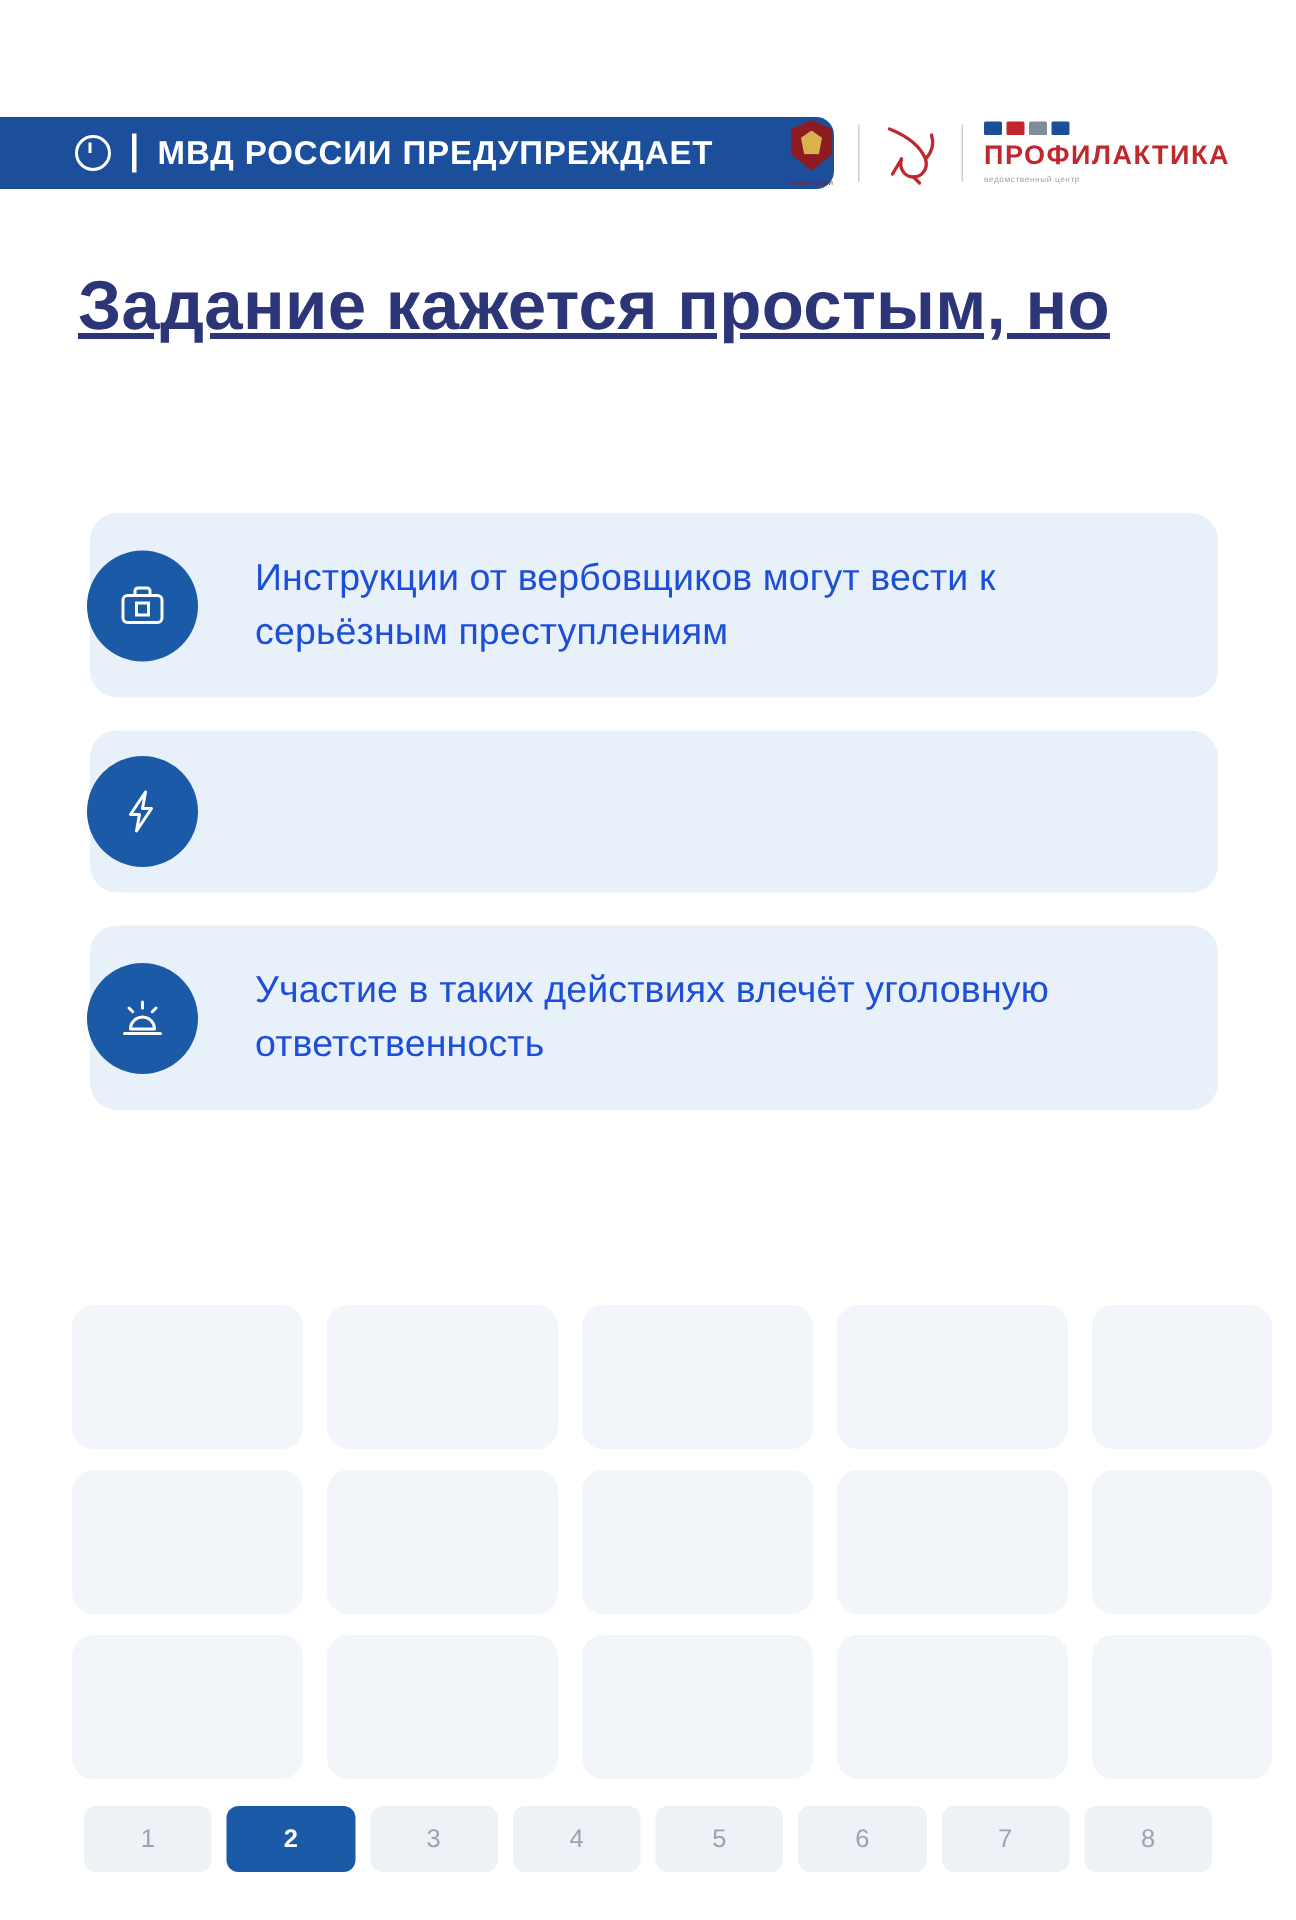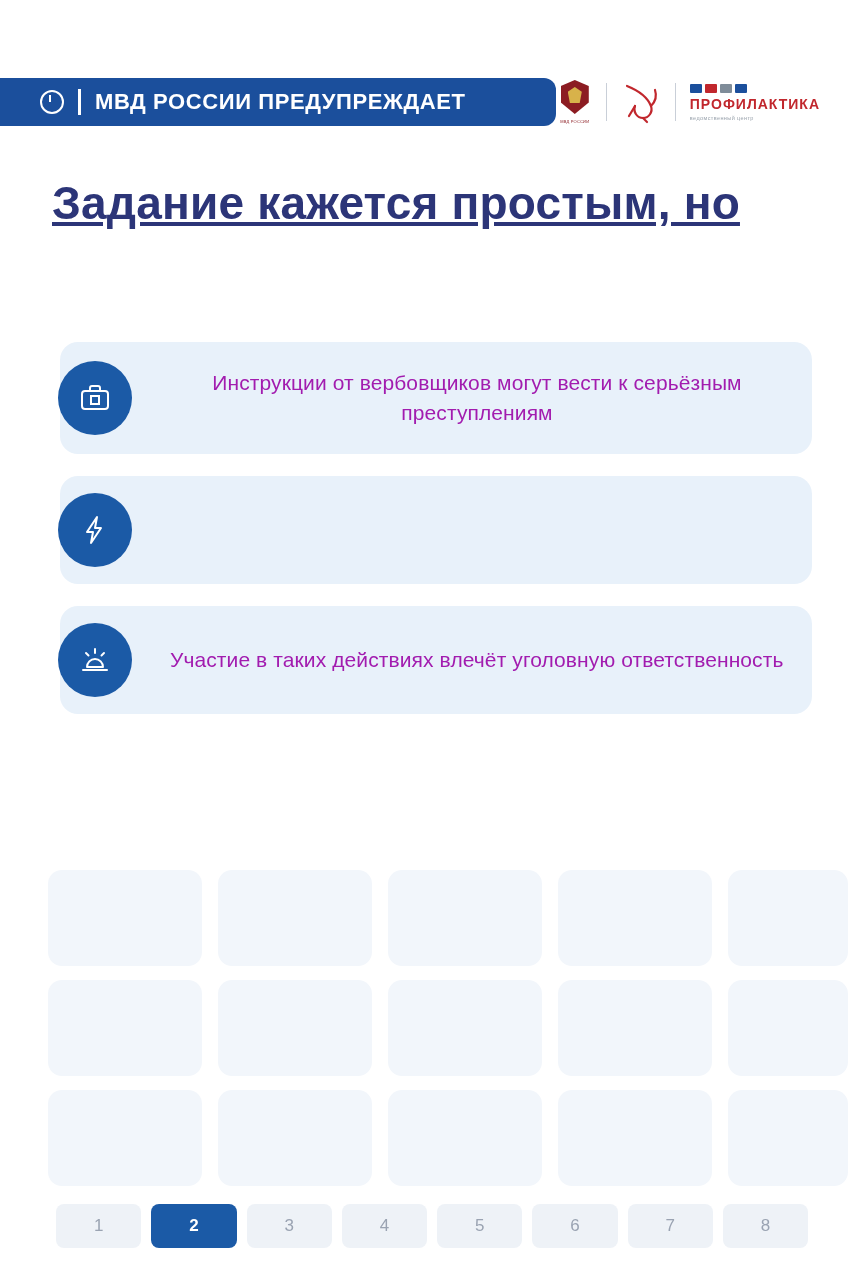--- a/index.html
+++ b/index.html
@@ -36,21 +36,21 @@
     width: 556px; height: 48px;
     background: #1b4f9c;
     border-radius: 0 12px 12px 0;
     display: flex;
     align-items: center;
     z-index: 3;
   }
   .header-inner {
     display: flex;
     align-items: center;
-    padding-left: 40px;
+    padding-left: 50px;
     gap: 14px;
   }
   .hdr-icon {
     width: 20px; height: 20px;
     border: 2px solid #ffffff;
     border-radius: 50%;
     position: relative;
     flex: none;
   }
   .hdr-icon::before {
@@ -129,21 +129,21 @@
     display: flex;
     gap: 3px;
   }
   .prof-dots i {
     display: block;
     width: 12px; height: 9px;
     border-radius: 1px;
   }
   .prof-name {
     color: #c1272d;
-    font-size: 14px;
+    font-size: 18px;
     font-weight: bold;
     letter-spacing: 1px;
   }
   .prof-sub {
     color: #9aa3ad;
     font-size: 5.5px;
     letter-spacing: 0.4px;
   }
 
   
@@ -171,25 +171,24 @@
     position: relative;
     background: #e8f1fa;
     border-radius: 18px;
     margin-bottom: 22px;
     padding: 26px 28px 26px 110px;
     min-height: 56px;
     display: flex;
     align-items: center;
   }
   .card-text {
-    color: #a21caf;
-    font-size: 21px;
+    color: #1d4ed8;
+    font-size: 25px;
     line-height: 1.42;
     letter-spacing: 0.1px;
-    text-align: center;
   }
   .card-icon {
     position: absolute;
     left: -2px;
     top: 50%;
     transform: translateY(-50%);
     width: 74px; height: 74px;
     border-radius: 50%;
     background: #1b5aa6;
     display: flex;

